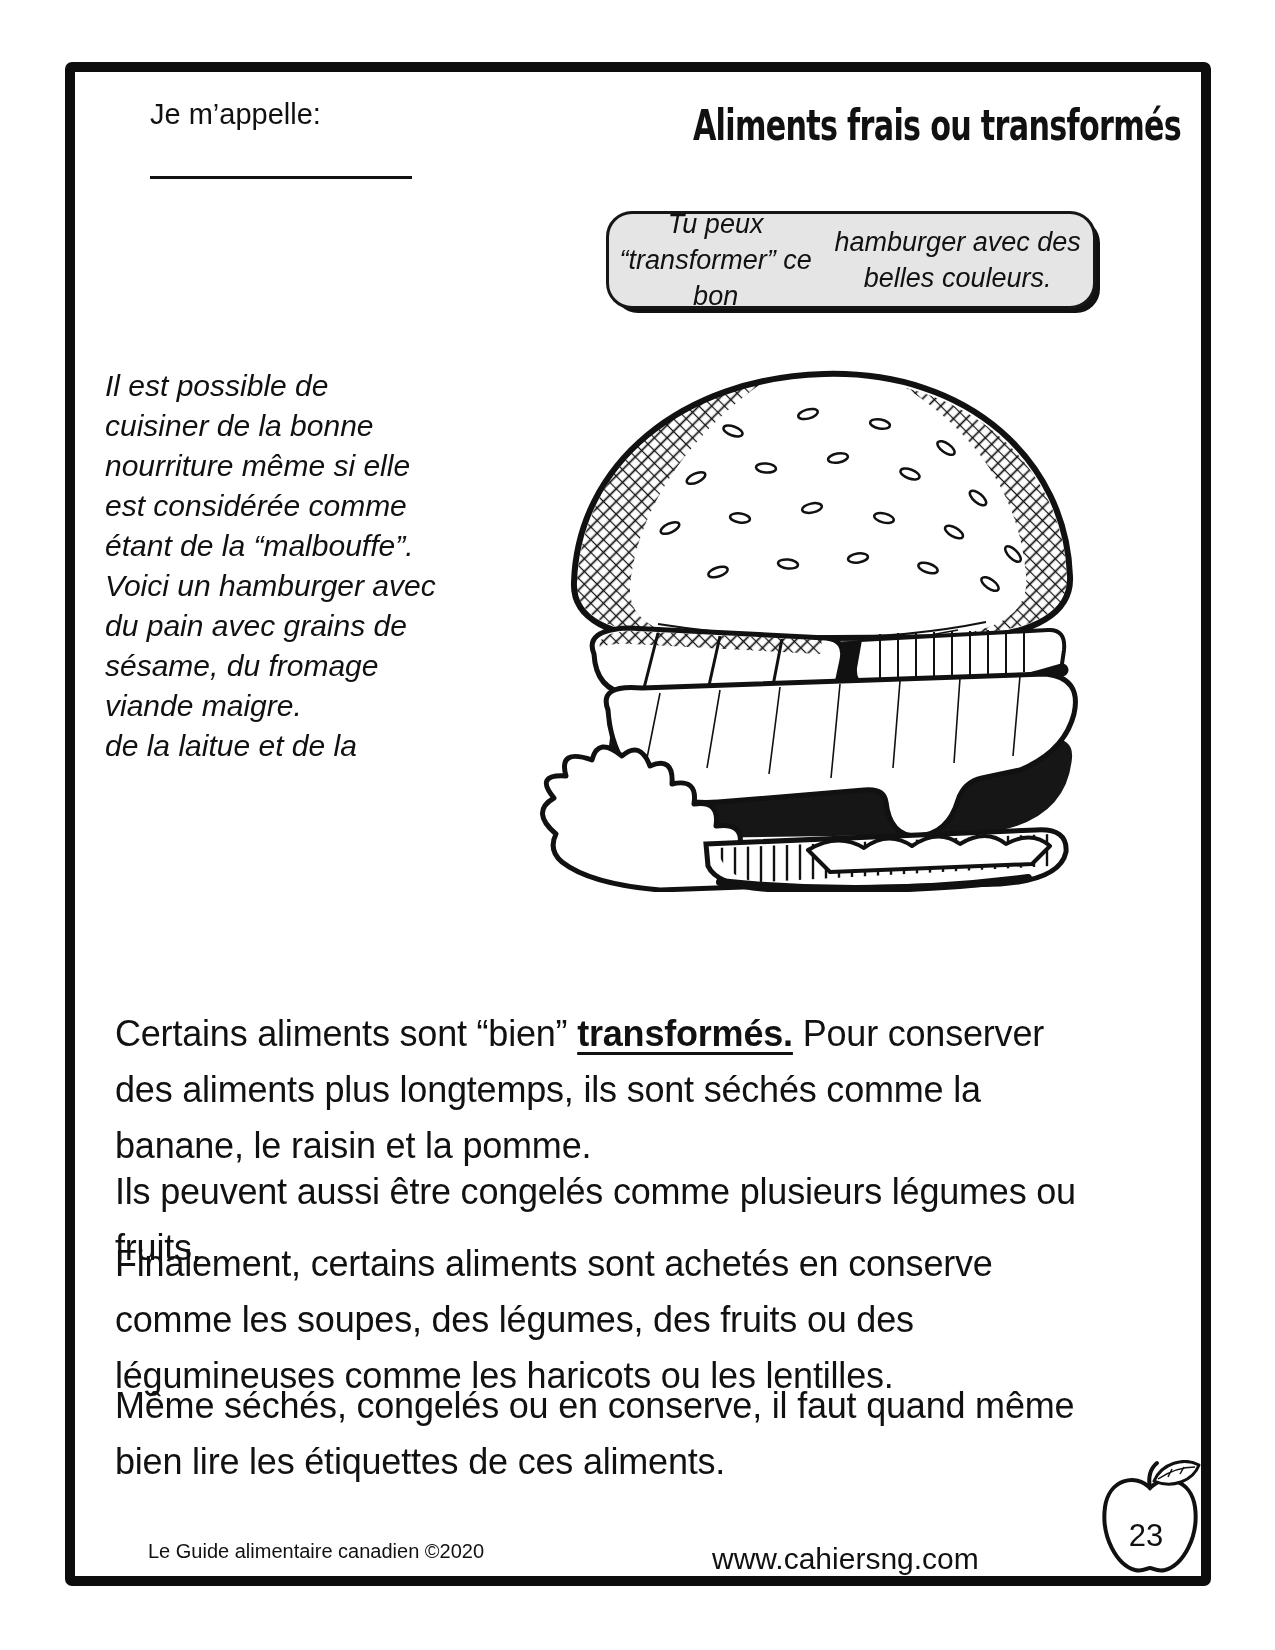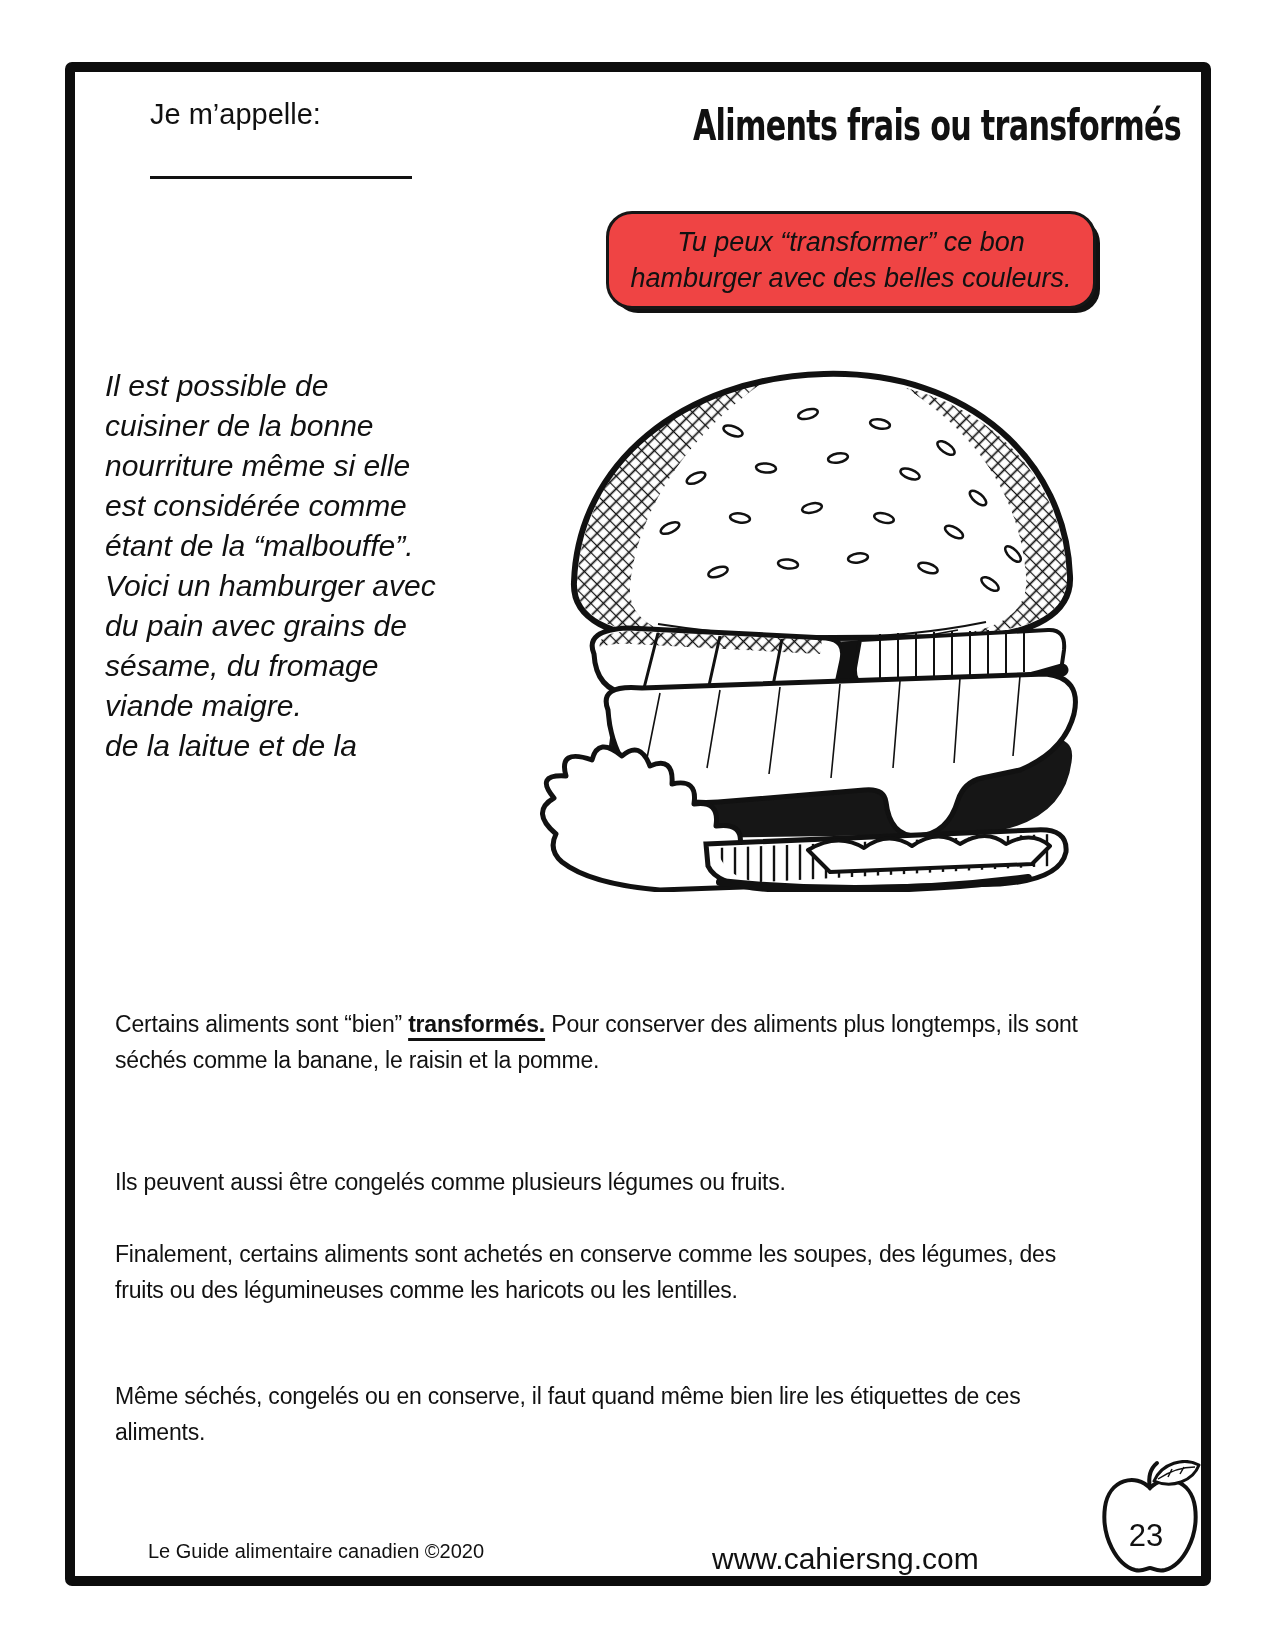--- a/index.html
+++ b/index.html
@@ -8,27 +8,27 @@
   .abs{position:absolute;}
   .frame{left:65px;top:62px;width:1146px;height:1524px;border:10px solid #0d0d0d;
          border-radius:7px;box-sizing:border-box;background:#fff;}
   .name-label{left:150px;top:98px;width:255px;text-align:left;font-size:29px;}
   .name-line{left:150px;top:142px;width:262px;height:34px;border-bottom:3px solid #111;}
   .page-title{left:598px;top:101px;width:548px;text-align:center;font-size:42px;
               font-weight:bold;font-family:"DejaVu Sans",sans-serif;white-space:nowrap;}
   .page-title .squeeze{display:inline-block;transform:scaleX(0.72);transform-origin:50% 50%;
               letter-spacing:-1px;}
   .bubble{left:606px;top:211px;width:490px;height:98px;border:3px solid #161616;
-          border-radius:26px;box-sizing:border-box;background:#ef4444;
-          box-shadow:6px 6px 0 -2px #111;display:flex;flex-direction:column;
+          border-radius:26px;box-sizing:border-box;background:#e5e5e5;
+          box-shadow:6px 6px 0 -2px #111;display:flex;
           justify-content:center;align-items:center;font-style:italic;font-size:27px;
           line-height:36px;text-align:center;}
   .intro{left:105px;top:366px;width:380px;font-style:italic;
          font-size:30px;line-height:40px;}
-  .para{left:115px;width:985px;font-size:23px;line-height:36px;letter-spacing:-0.2px;}
+  .para{left:115px;width:985px;font-size:36px;line-height:56px;letter-spacing:-0.2px;}
   .p1{top:1006px;} .p2{top:1164px;} .p3{top:1236px;} .p4{top:1378px;}
   .emph{font-weight:bold;text-decoration:underline;text-decoration-thickness:3px;
         text-underline-offset:6px;}
   .footer-source{left:148px;top:1540px;font-size:20px;}
   .footer-site{left:712px;top:1542px;font-size:30px;}
   .burger{left:508px;top:336px;}
   .apple{left:1096px;top:1460px;}
   .page-num{left:1115px;top:1518px;width:62px;text-align:center;font-size:31px;}
   svg{display:block;}
 </style>

